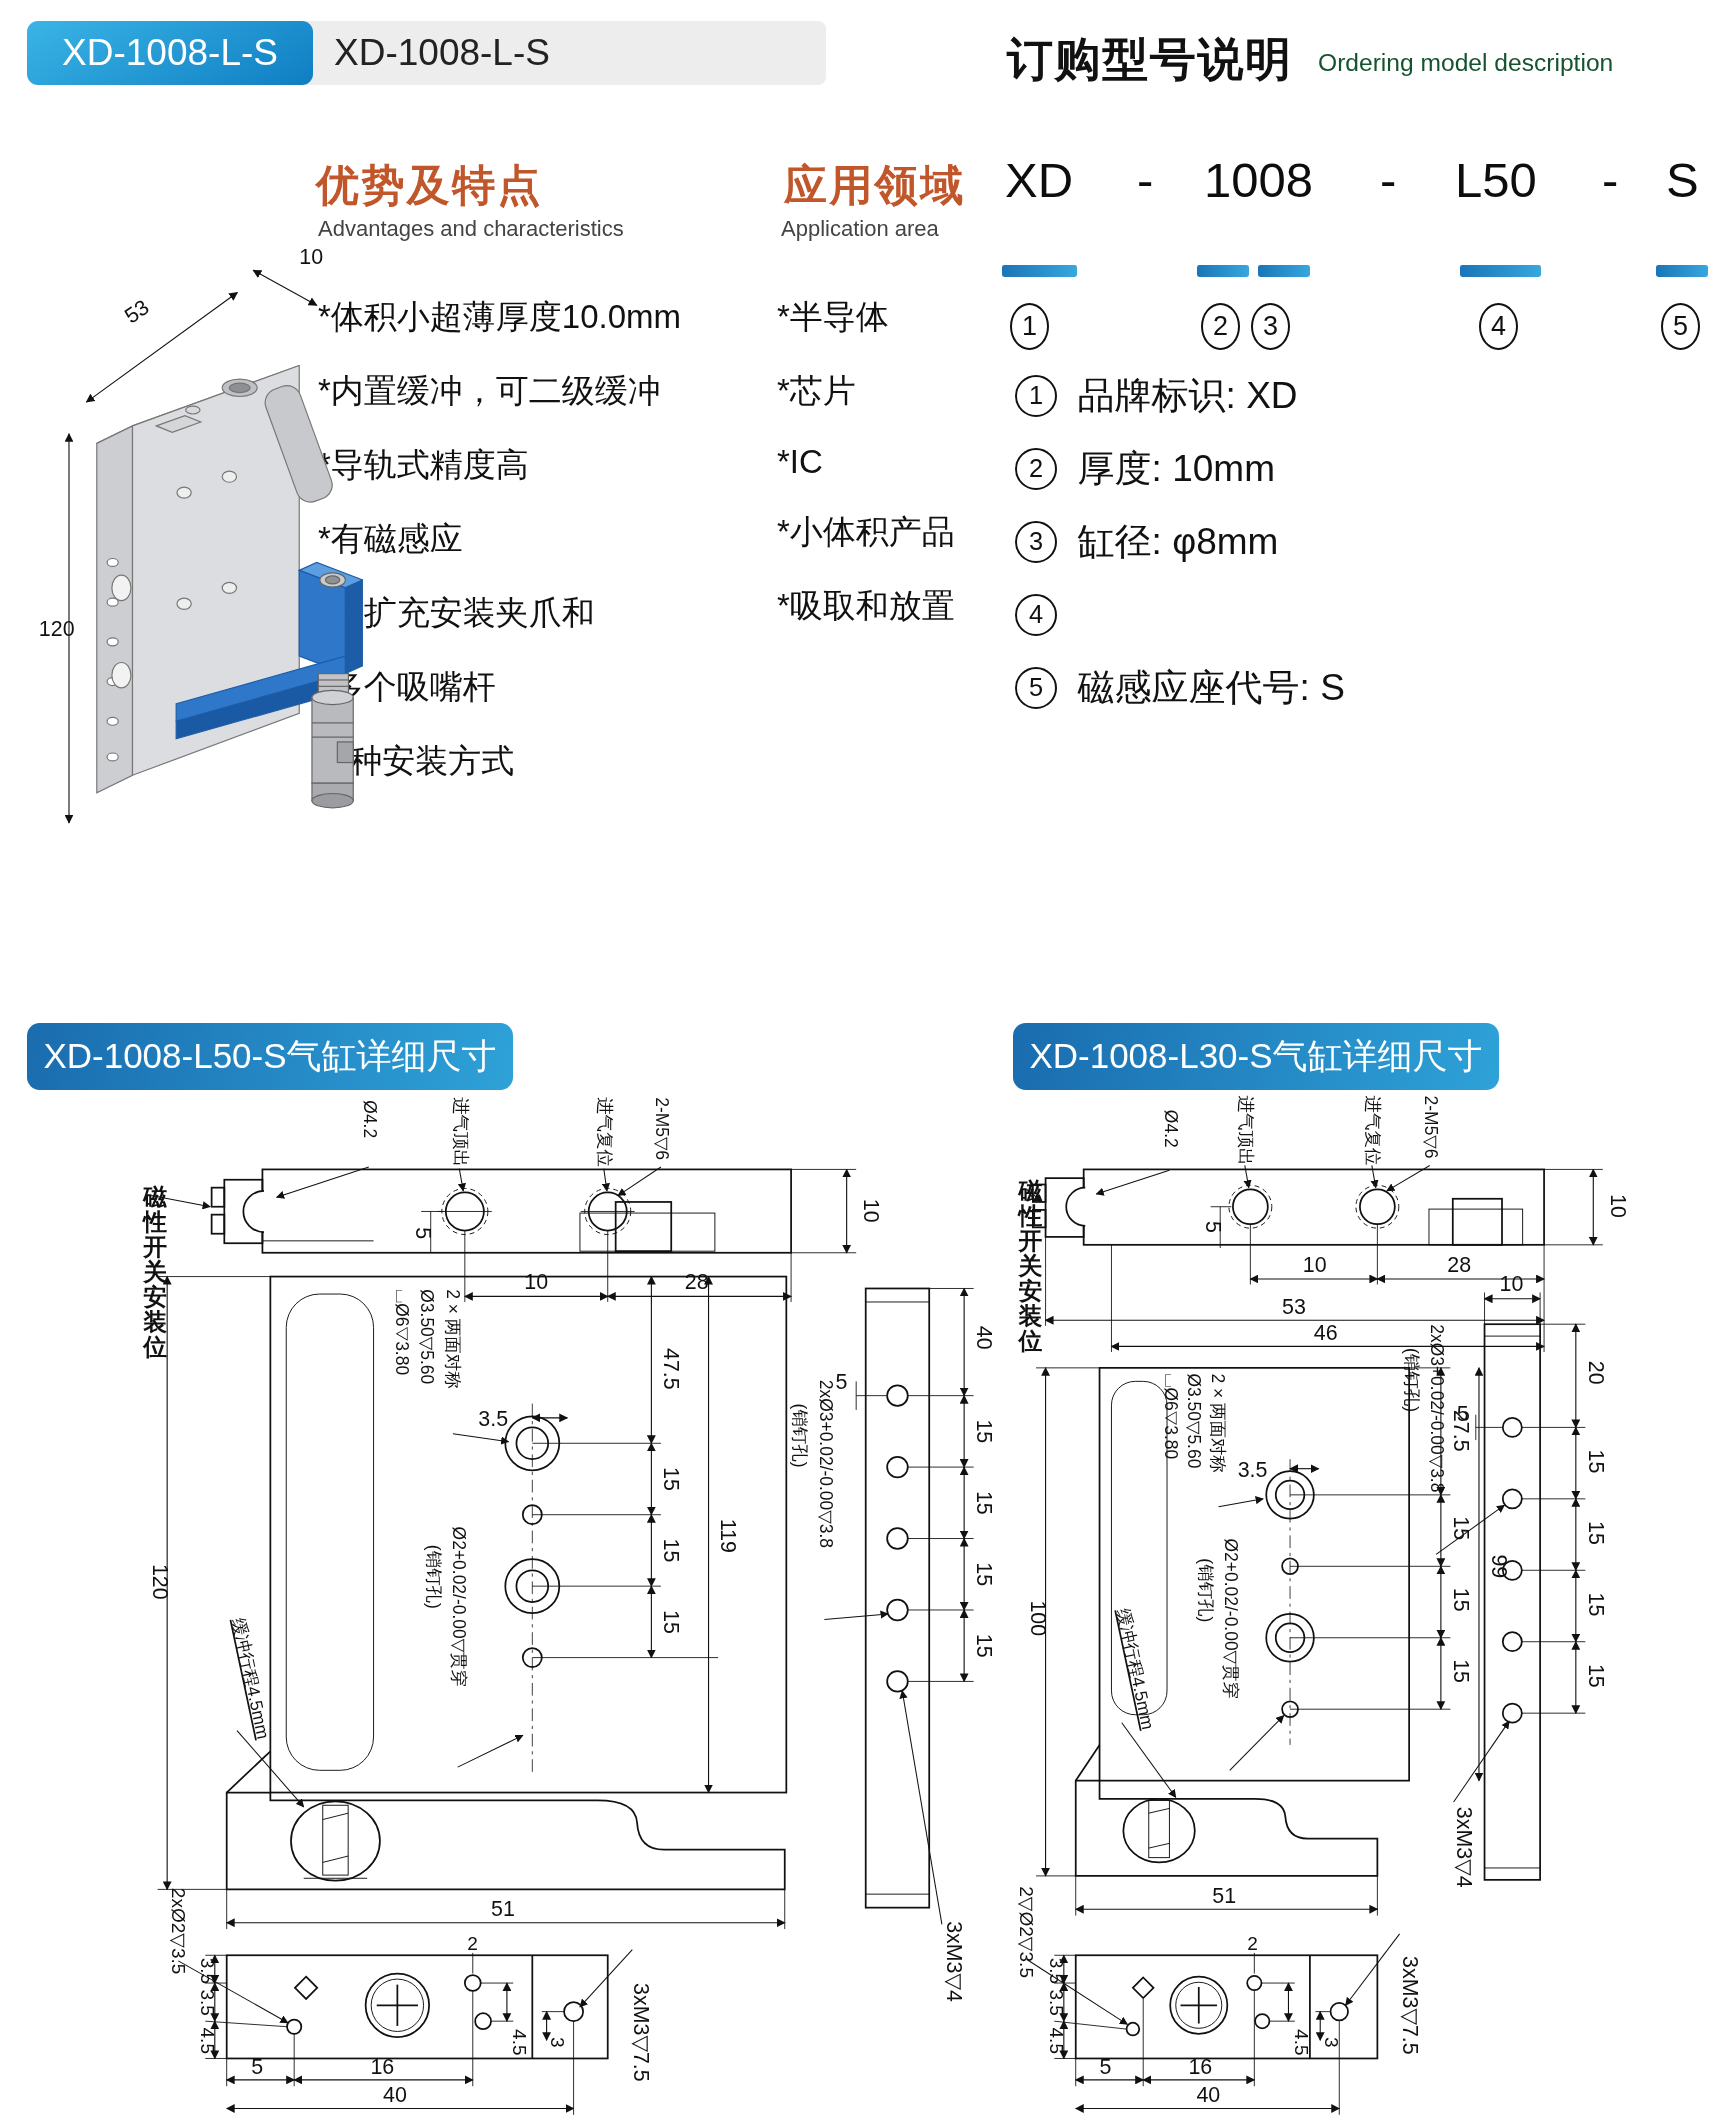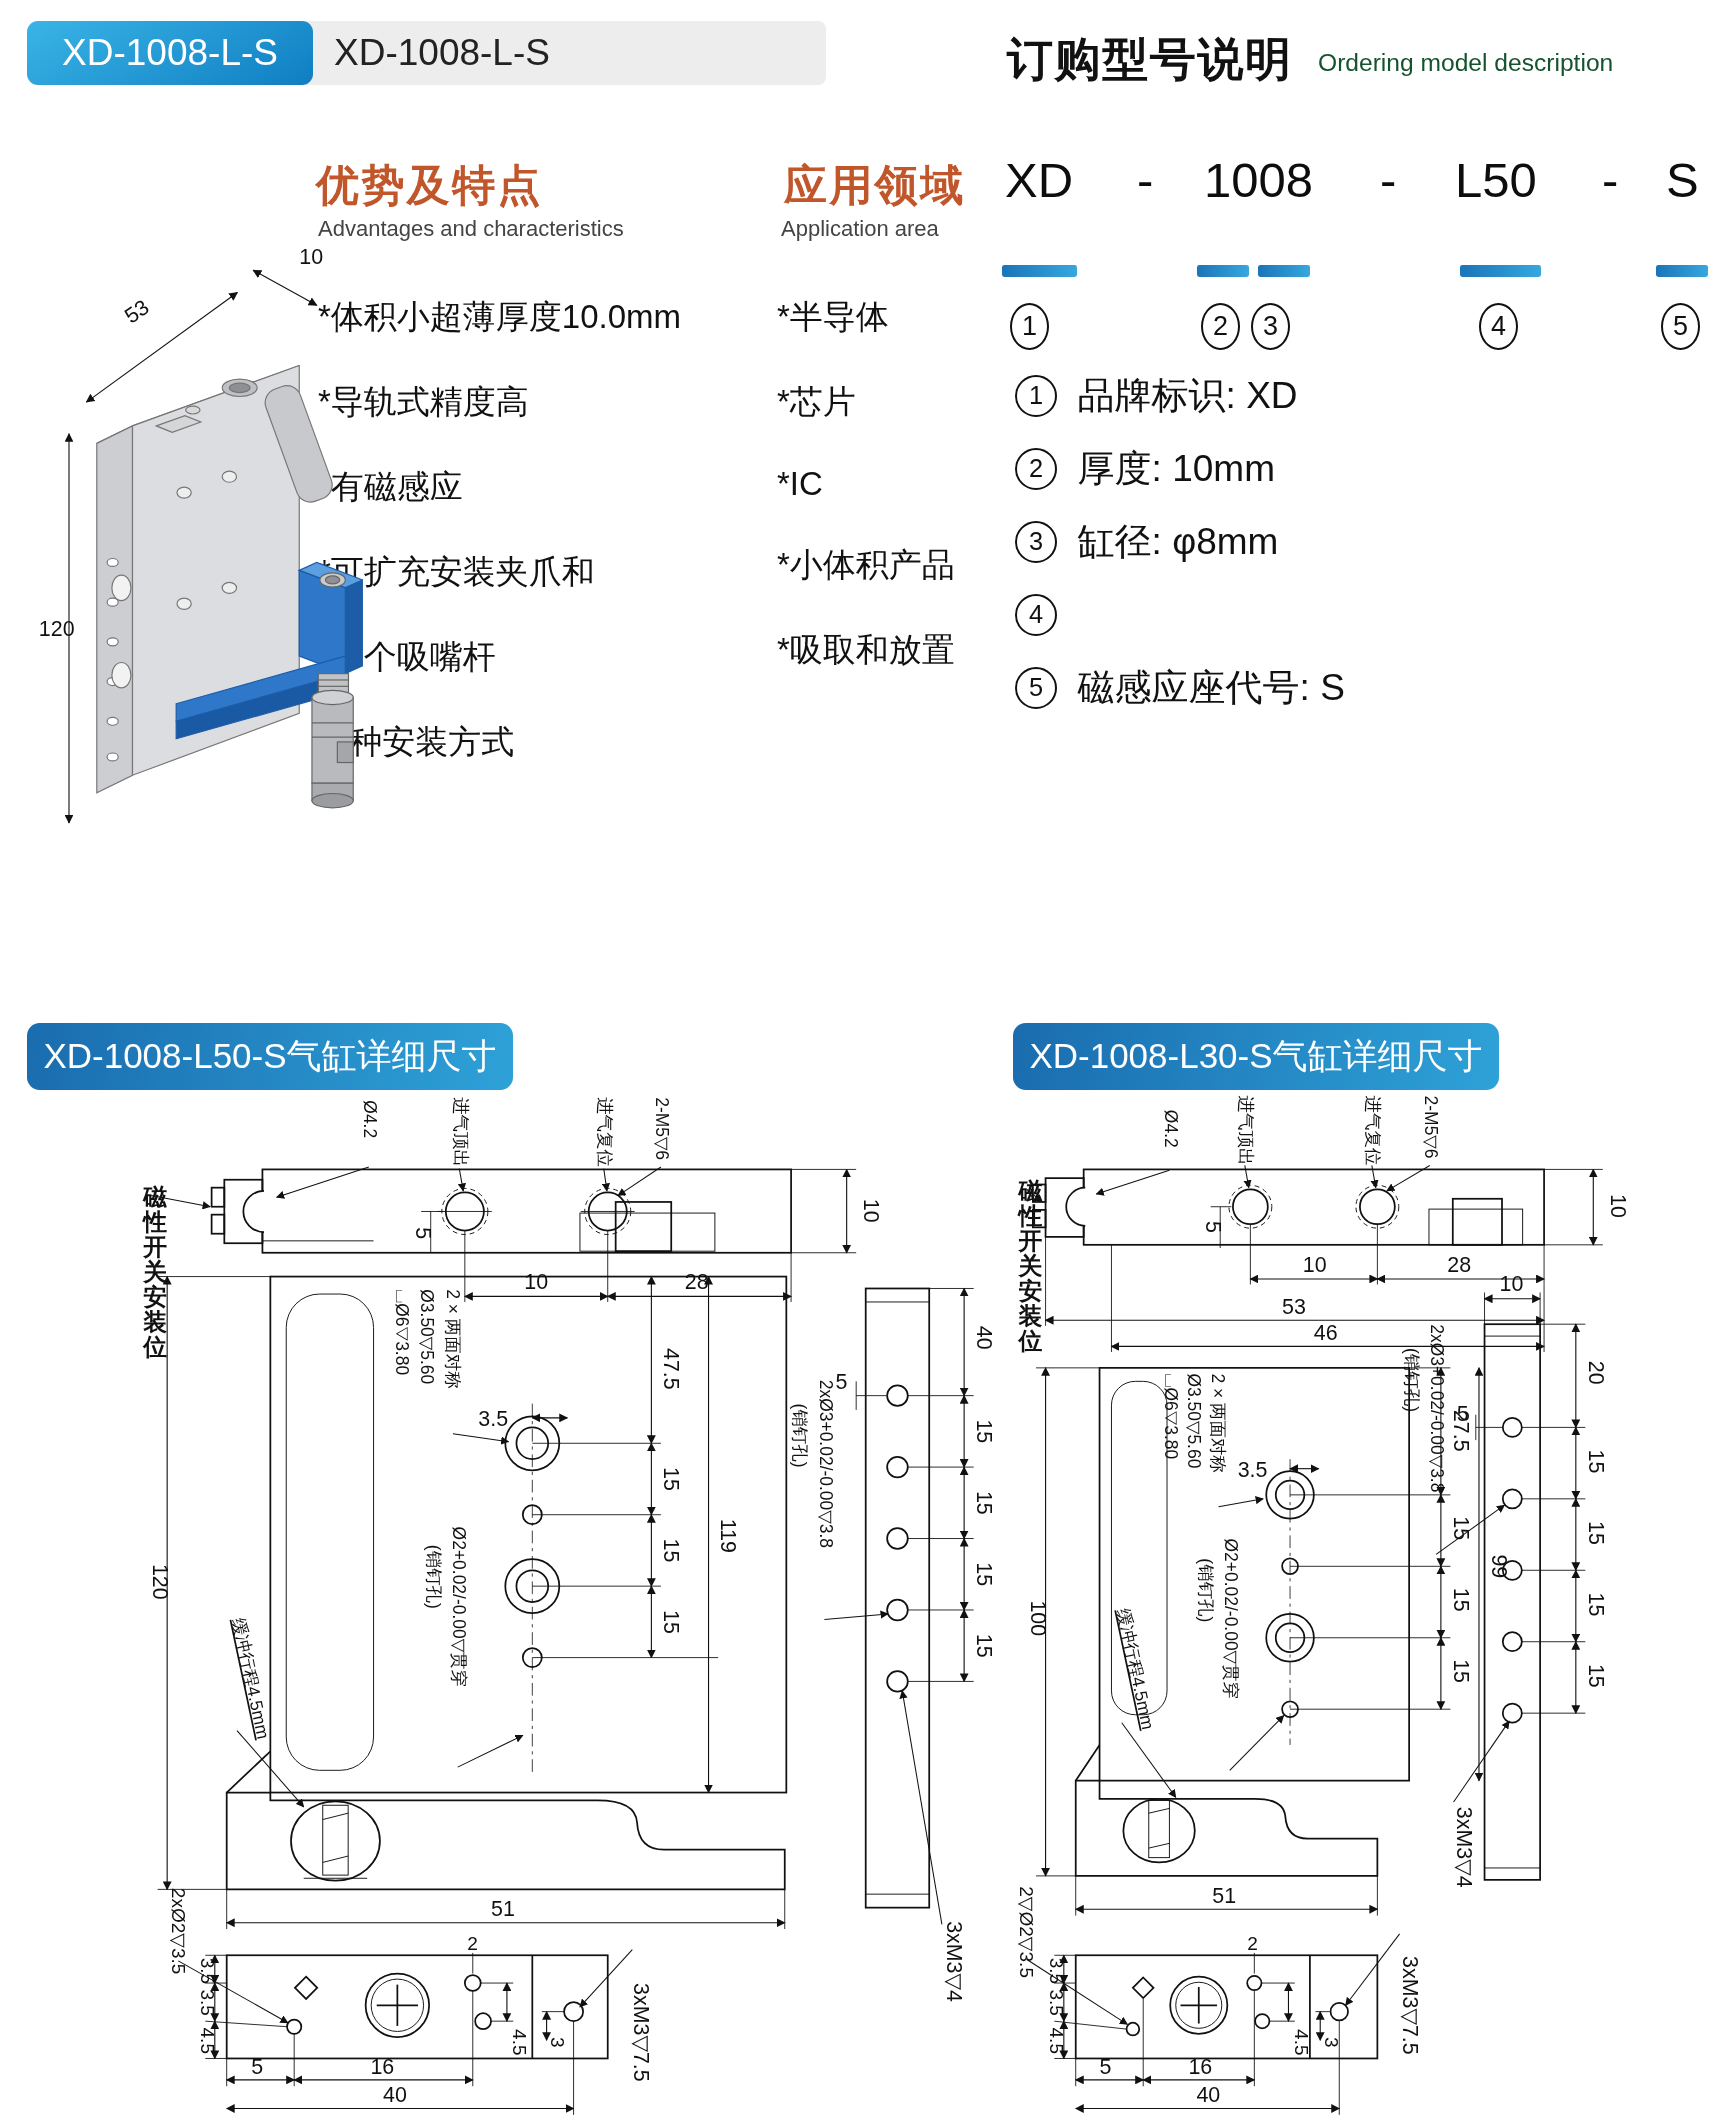--- a/index.html
+++ b/index.html
@@ -15,21 +15,21 @@
   .mseg{top:152px;font-size:49px;color:#0d0d0d}
   .mbar{top:265px;height:12px;border-radius:2.4px;background:linear-gradient(90deg,#1b74b8,#36a8de)}
   .mcirc{top:303px;width:35px;height:43px;border:2.4px solid #111;border-radius:50%;
          display:flex;align-items:center;justify-content:center;font-size:27px}
   .orow{left:1015px;height:51px;display:flex;align-items:center;gap:20.6px}
   .onum{width:38px;height:38px;border:2.4px solid #111;border-radius:50%;flex:0 0 auto;
         display:flex;align-items:center;justify-content:center;font-size:25.4px}
   .otxt{font-size:37px;white-space:nowrap}
   .sec-cn{font-size:43px;font-weight:bold;color:#c0562a;letter-spacing:2.4px}
   .sec-en{font-size:22px;color:#444}
-  .blist{display:flex;flex-direction:column;gap:40px;font-size:33px;white-space:nowrap}
+  .blist{display:flex;flex-direction:column;gap:29px;font-size:33px;white-space:nowrap}
   .chip{top:1023px;width:486px;height:67px;border-radius:12.7px;color:#fff;font-size:35px;
         background:linear-gradient(100deg,#1a6cae,#2ea2d8);display:flex;align-items:center;justify-content:center;white-space:nowrap}
   svg text{fill:#111;font-family:"Liberation Sans",sans-serif}
   .t22{font-size:22px}.t24{font-size:24px}.t26{font-size:27px}
   .tmag{font-size:30px;font-weight:bold}
   .ln{fill:none;stroke:#111;stroke-width:2.2}
   .fw{fill:#fff;stroke:#111;stroke-width:2.2}
   .tn{fill:none;stroke:#111;stroke-width:1.2}
   .dm{fill:none;stroke:#111;stroke-width:1.4}
   .ex{fill:none;stroke:#111;stroke-width:1.1}
@@ -89,20 +89,21 @@
   </div>
 <div class="abs orow" style="top:662px">
   <span class="onum">5</span>
   <span class="otxt">磁感应座代号:  S</span>
   </div>
 
 <div class="abs sec-cn" style="left:316px;top:157px">优势及特点</div>
 <div class="abs sec-en" style="left:318px;top:216px">Advantages and characteristics</div>
 <div class="abs blist" style="left:318px;top:295px">
   <span>*体积小超薄厚度10.0mm</span>
+  <span>*内置缓冲，可二级缓冲</span>
   <span>*导轨式精度高</span>
   <span>*有磁感应</span>
   <span>*可扩充安装夹爪和</span>
   <span>*多个吸嘴杆</span>
   <span>*3种安装方式</span>
 </div>
 <div class="abs sec-cn" style="left:784px;top:157px">应用领域</div>
 <div class="abs sec-en" style="left:781px;top:216px">Application area</div>
 <div class="abs blist" style="left:777px;top:295px">
   <span>*半导体</span>

